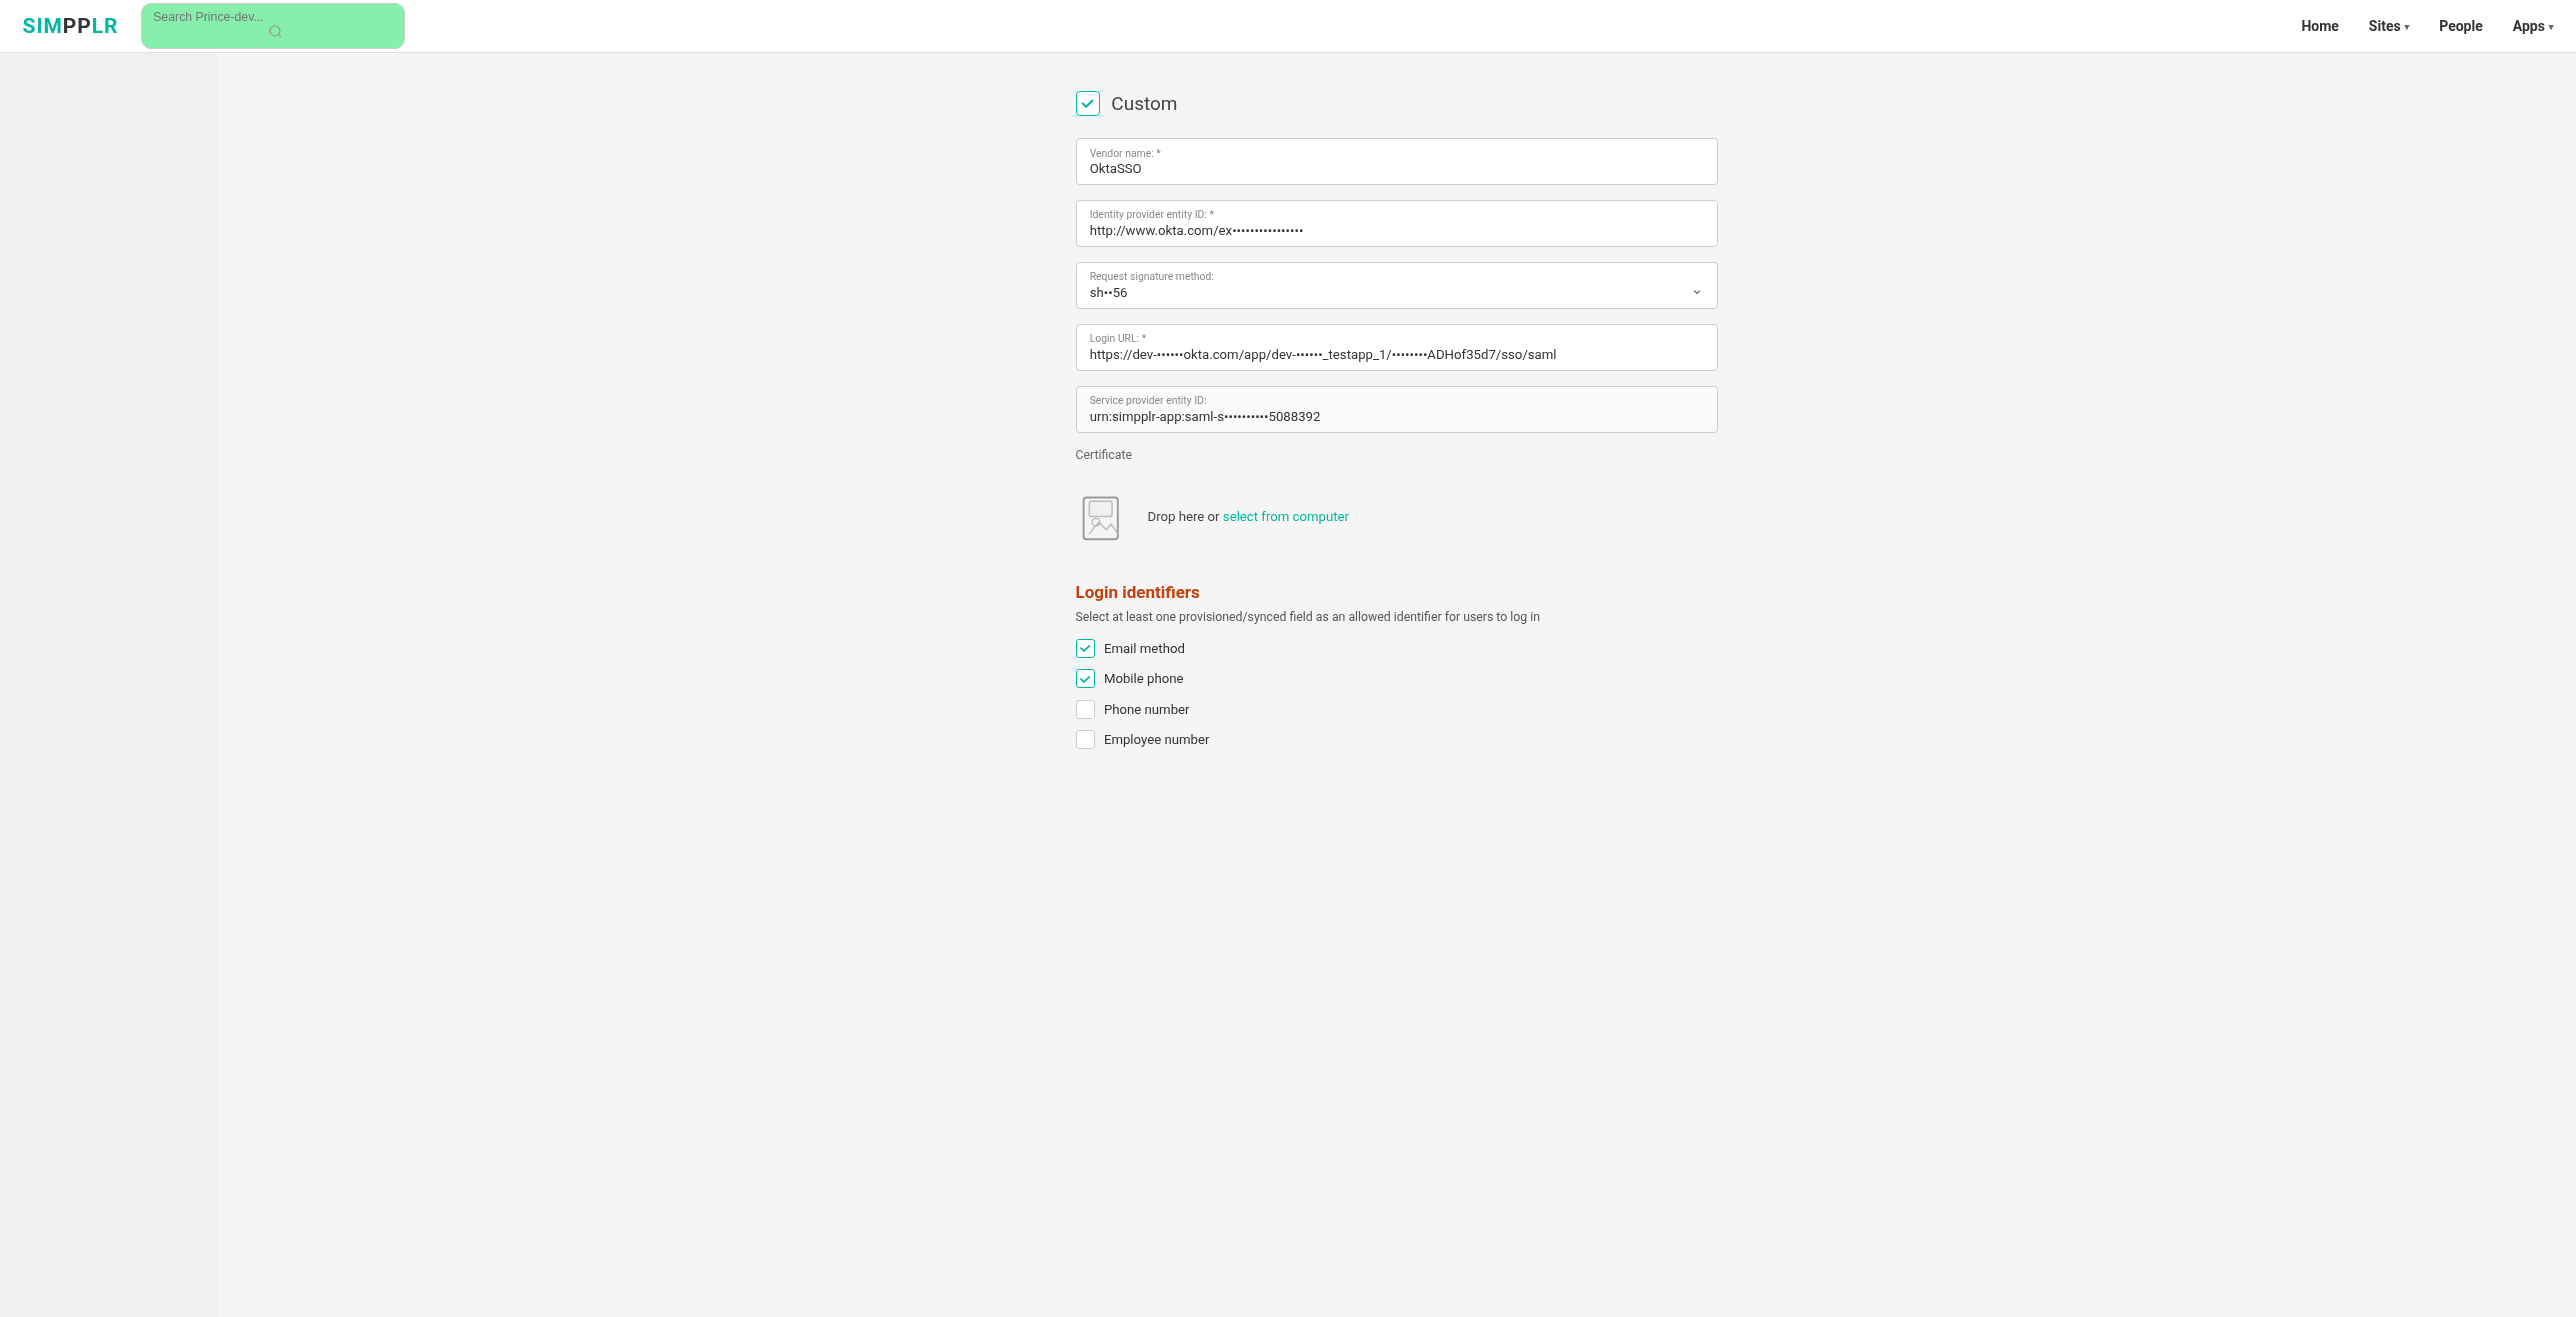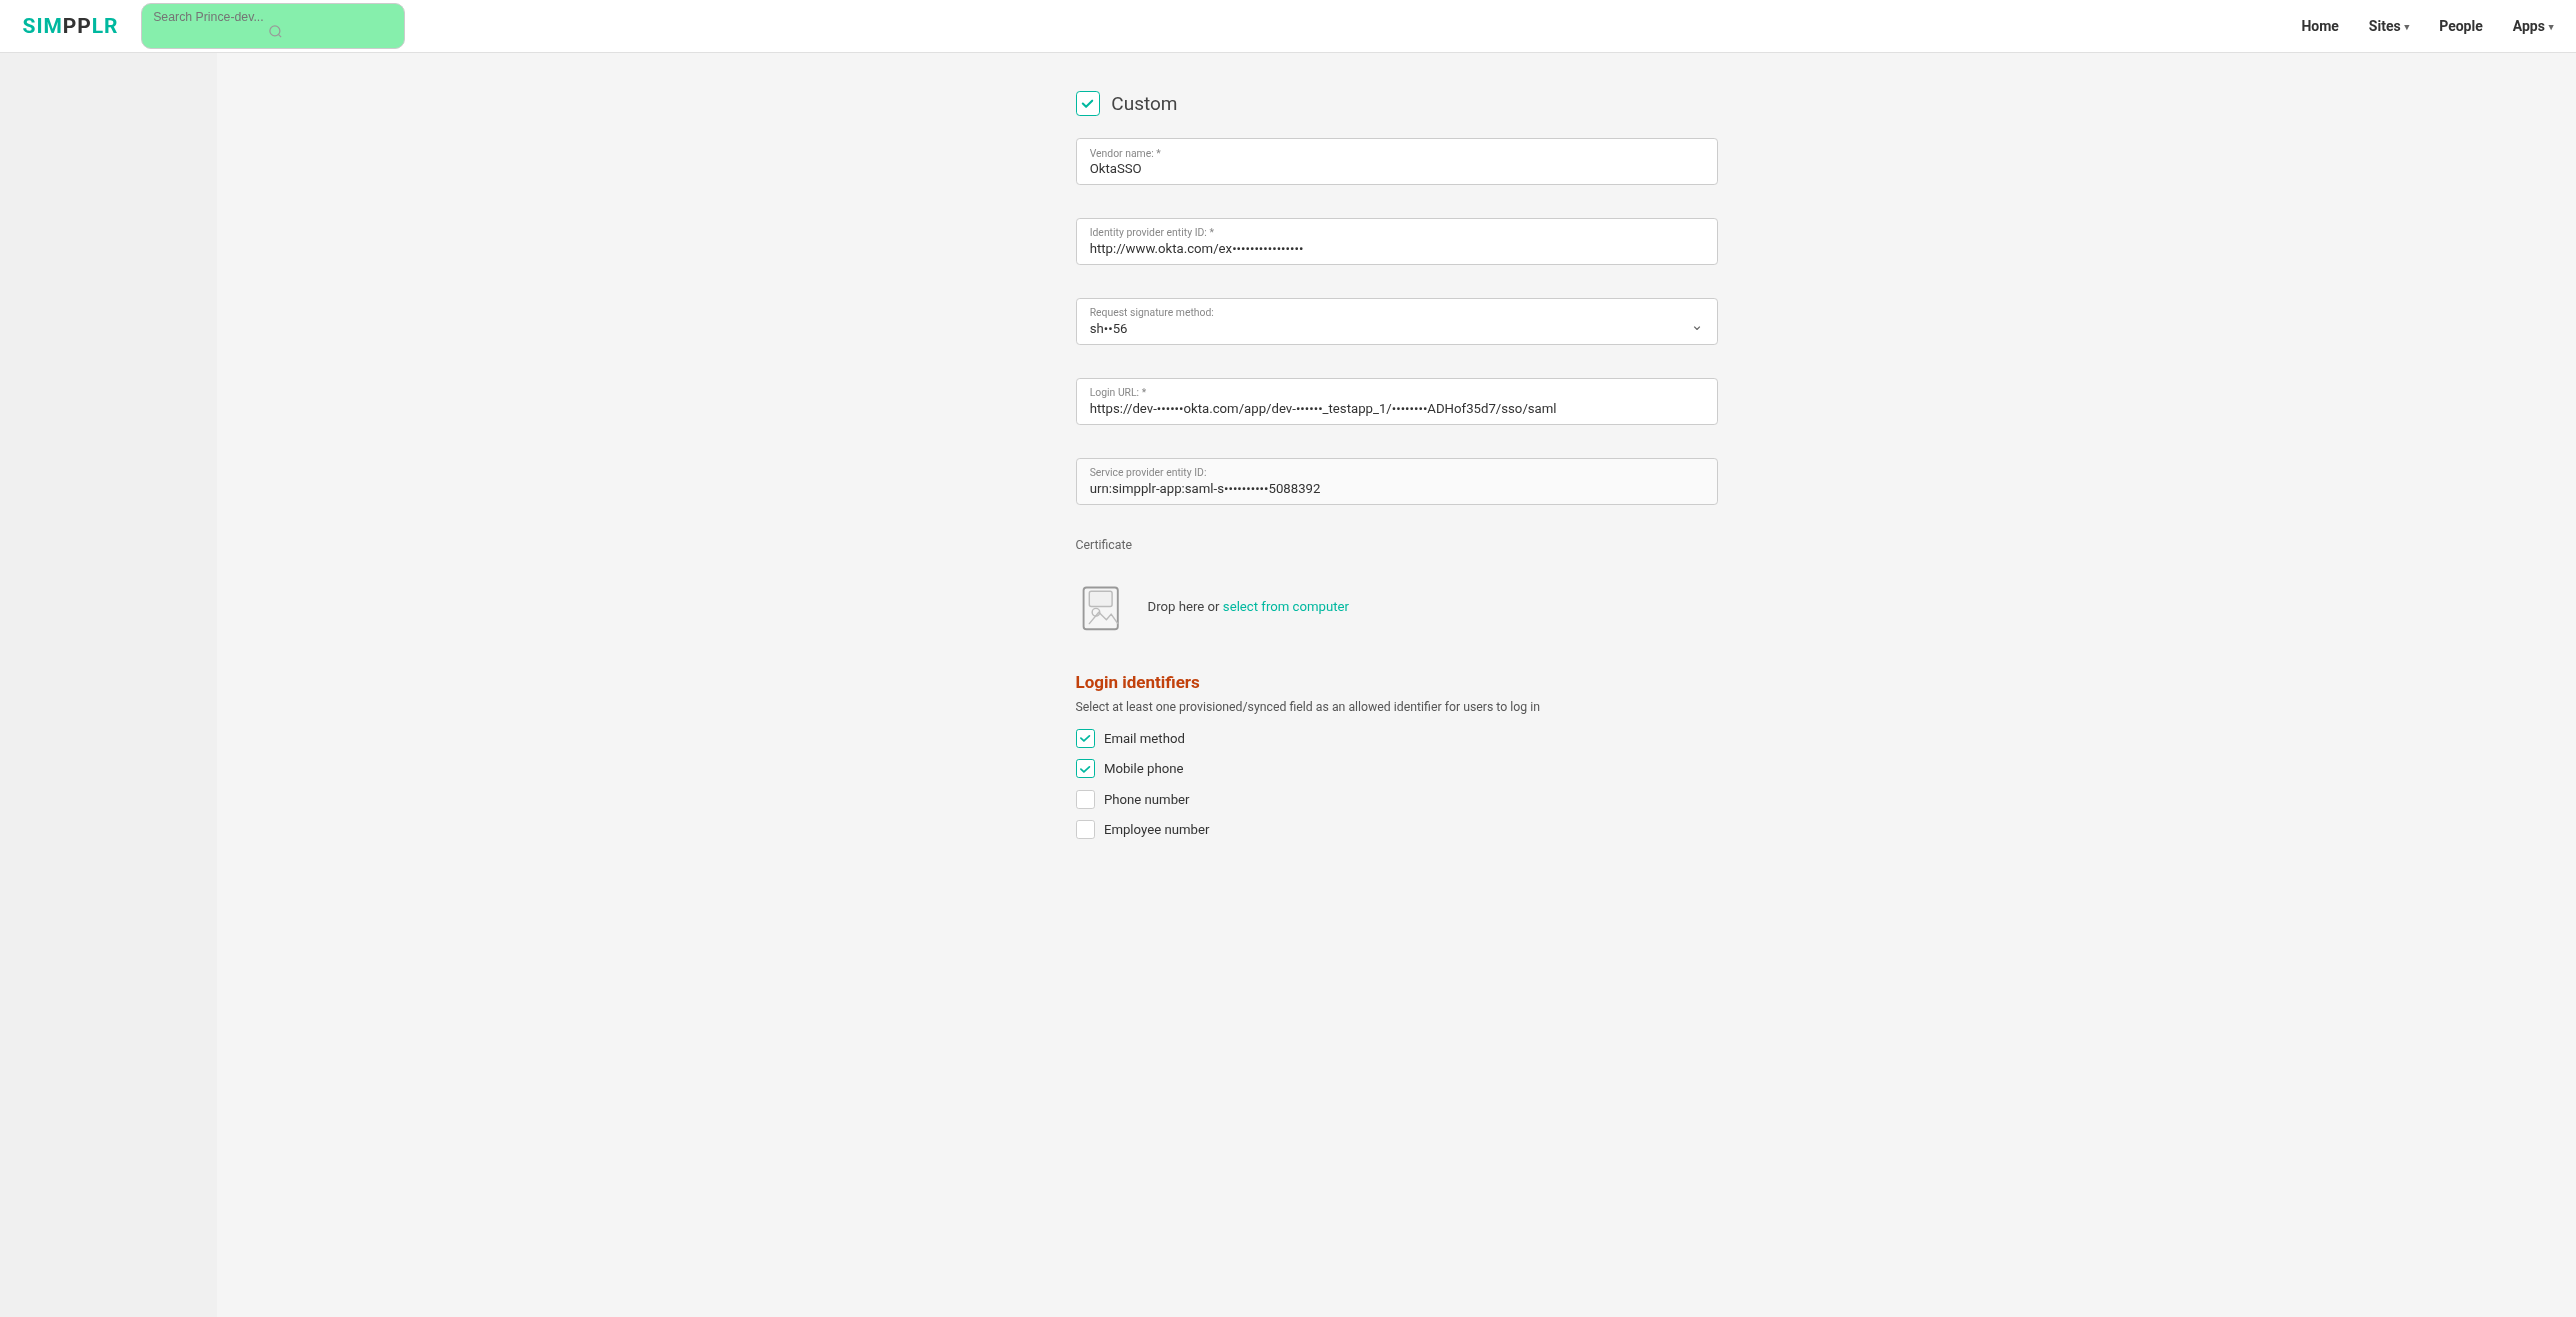--- a/index.html
+++ b/index.html
@@ -124,21 +124,21 @@
       width: 15px;
       height: 15px;
     }
     .custom-label {
       font-size: 19px;
       color: #444;
     }
 
     
     .form-field {
-      margin-bottom: 33px;
+      margin-bottom: 15px;
     }
     .field-wrapper {
       border: 0.9px solid #ccc;
       border-radius: 3.8px;
       background: #fff;
       padding: 7.5px 13.2px;
       position: relative;
     }
     .field-label {
       font-size: 10.4px;

